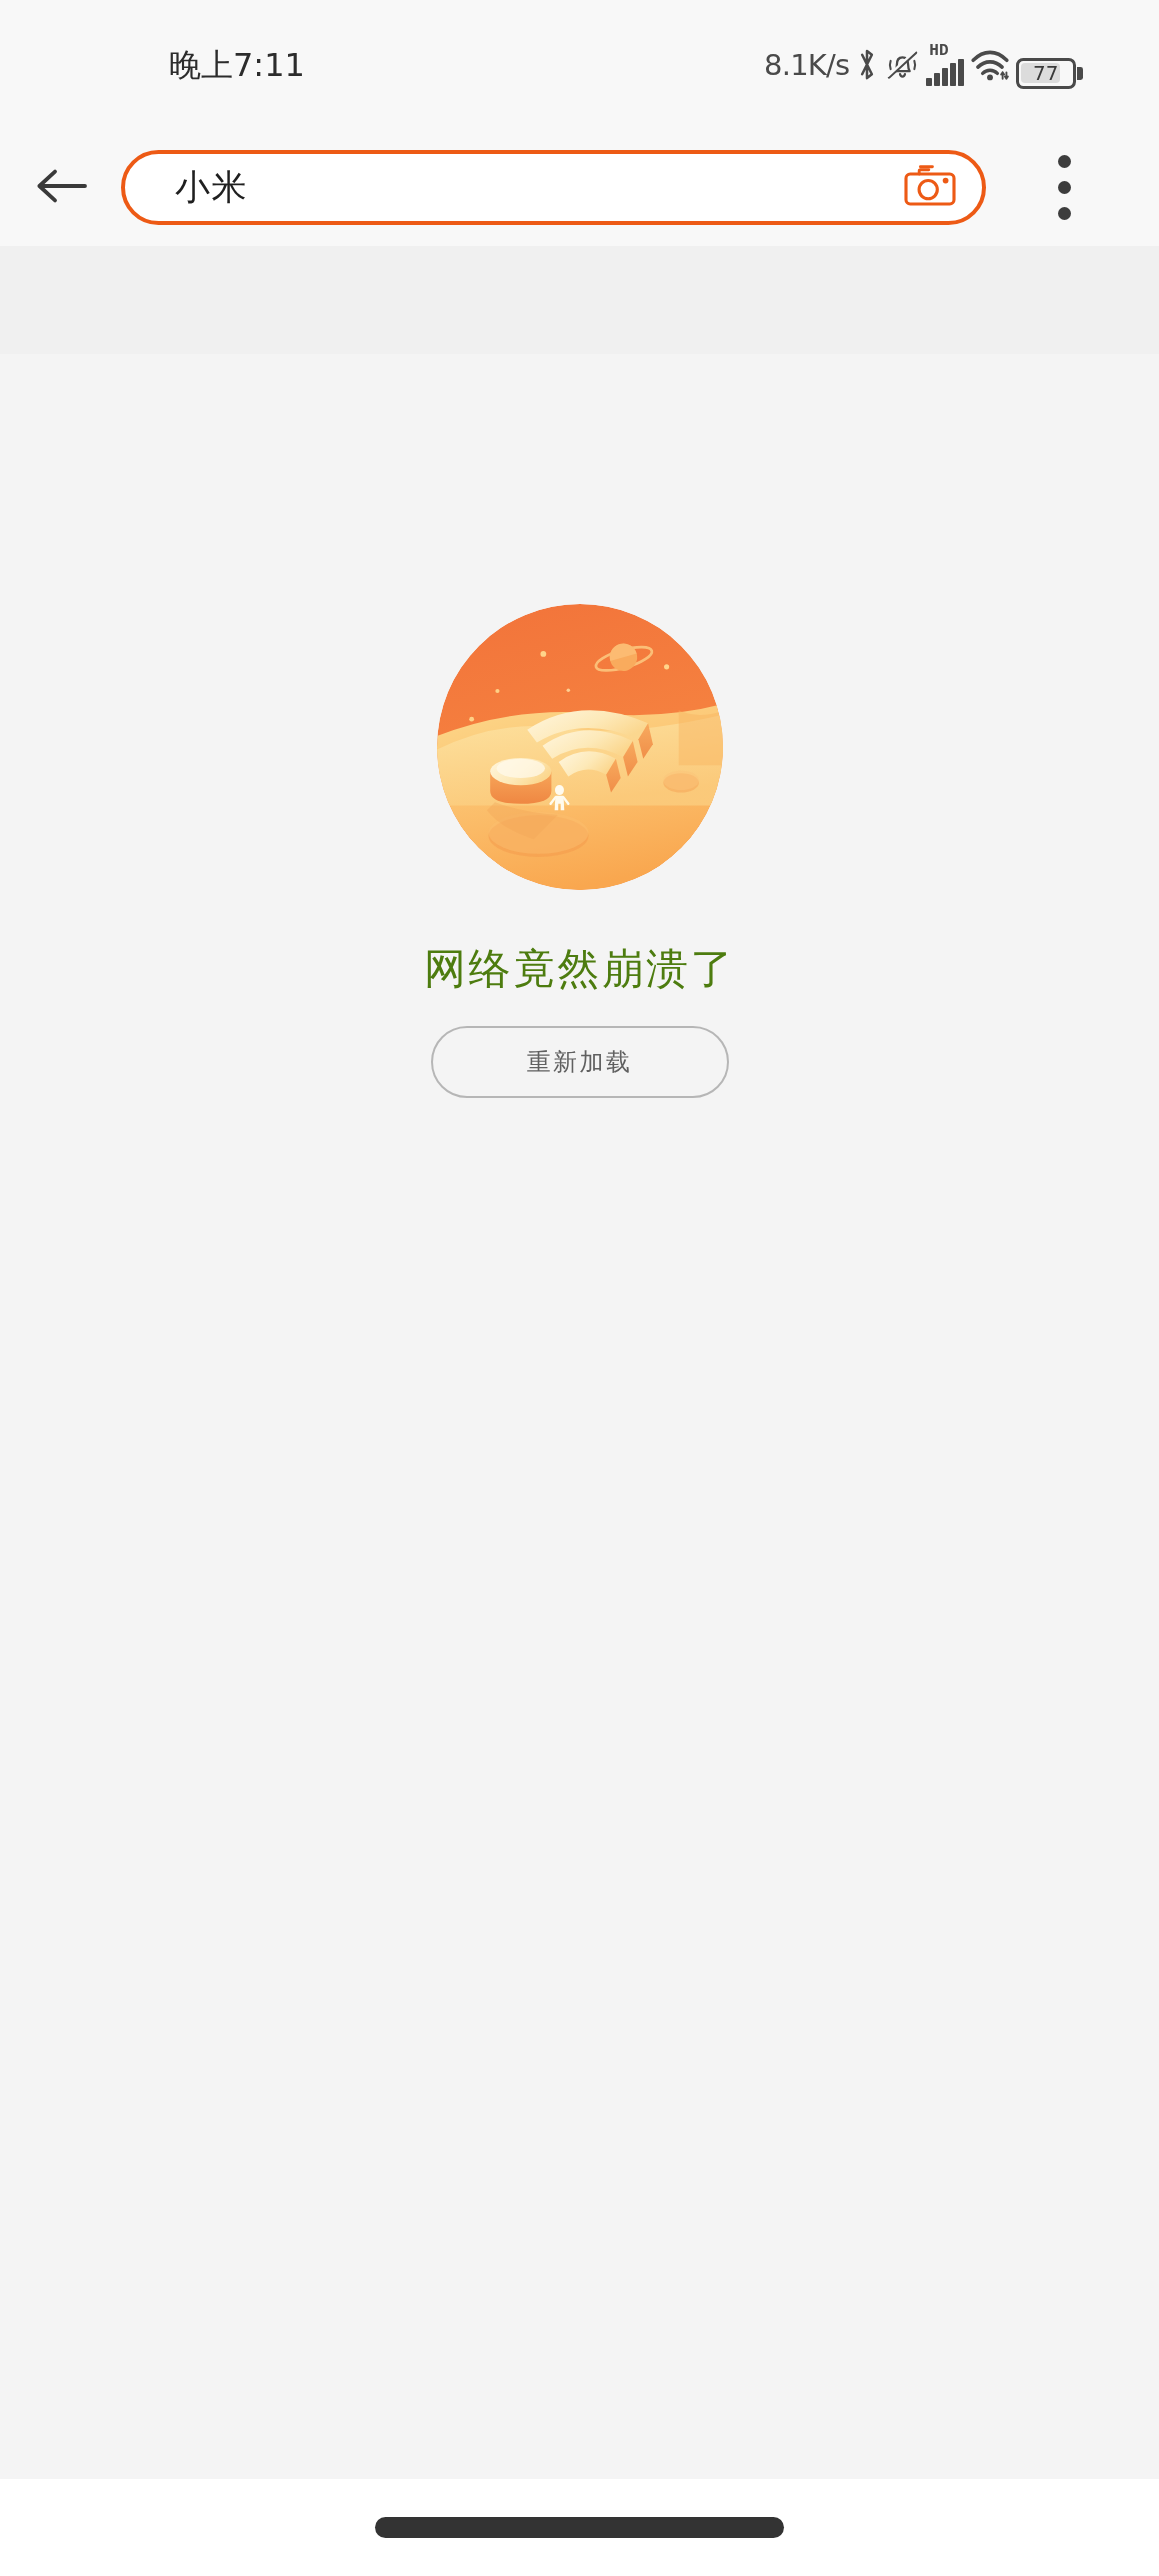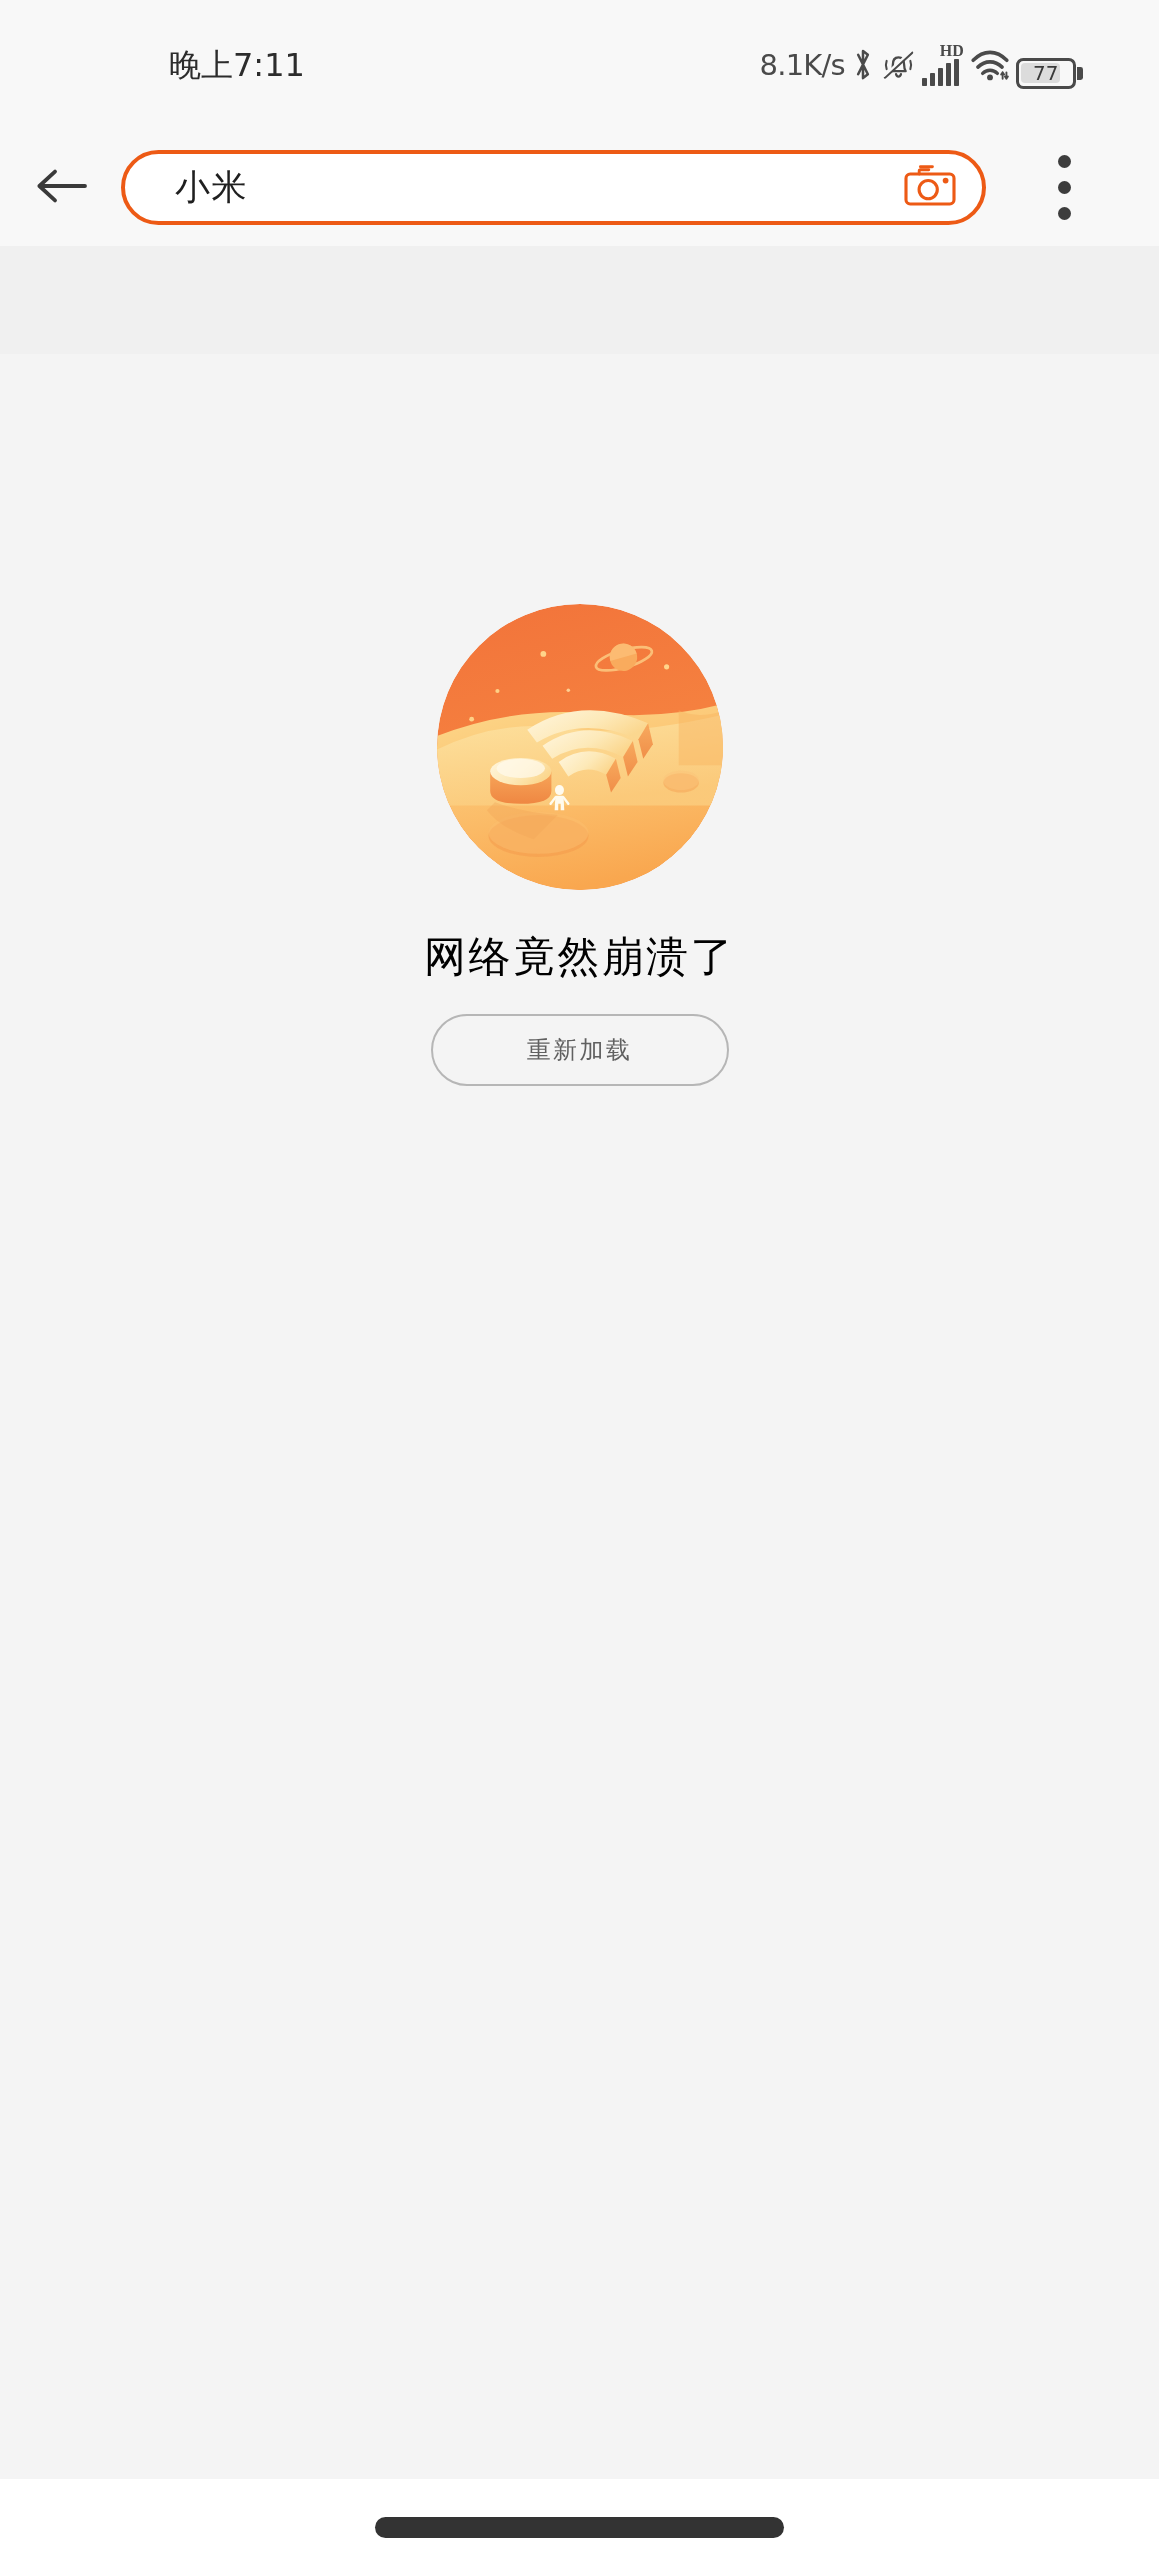--- a/index.html
+++ b/index.html
@@ -21,22 +21,22 @@
   .sb-time { font-size:32px; color:#2c2c2c; letter-spacing:0px; line-height:1;
              font-family:"DejaVu Sans","Liberation Sans",sans-serif; }
   .sb-right { display:flex; align-items:center; gap:6px; padding-right:28px; }
   .sb-netspeed { font-size:29px; color:#4a4a4a; letter-spacing:-0.8px;
                  font-family:"DejaVu Sans","Liberation Sans",sans-serif; }
   .sb-icon { display:flex; align-items:center; }
 
   
   .sig-wrap { position:relative; display:flex; flex-direction:column; align-items:flex-start; }
   .sig-hd { font-size:16px; font-weight:bold; color:#4a4a4a; line-height:1;
-            margin-bottom:0.8px; margin-left:18px;
-            font-family:Liberation Serif, serif; }
+            margin-bottom:0.8px; margin-left:3px;
+            font-family:Liberation Mono, monospace; }
   .sig-bars { display:flex; align-items:flex-end; gap:2.4px; height:27px; }
   .sig-bars i { display:block; width:5.6px; background:#4a4a4a; border-radius:0.8px; }
 
   
   .bat { position:relative; display:flex; align-items:center;margin-top:17px; }
   .bat-body { position:relative; width:60px; height:31px; border:3.2px solid #4a4a4a;
               border-radius:7.2px; display:flex; align-items:center; justify-content:center; }
   .bat-fill { position:absolute; left:2.4px; top:2.4px; bottom:2.4px; width:39px;
               background:#dcdcdc; border-radius:4px; }
   .bat-num { position:relative; font-size:20px; color:#3a3a3a; line-height:1; z-index:2;
@@ -68,21 +68,21 @@
   
   .content {
     position:absolute; top:354px; left:0; width:1159px; height:2125px;
     background:#f4f4f4;
     display:flex; flex-direction:column; align-items:center;
   }
   .illus-wrap { margin-top:250px; width:286px; height:286px; position:relative; }
   .illus { width:286px; height:286px; border-radius:50%; overflow:hidden; display:block; }
 
   .err-title {
-    margin-top:42px; font-size:42px; color:#000000; letter-spacing:2.4px; line-height:1.2;
+    margin-top:54px; font-size:42px; color:#4d7c0f; letter-spacing:2.4px; line-height:1.2;
     font-family:"DejaVu Sans","Liberation Sans",sans-serif;
   }
   .err-sub {
     margin-top:24px; font-size:32px; color:#a9a9a9; letter-spacing:0.8px; line-height:1.2;
     font-family:"DejaVu Sans","Liberation Sans",sans-serif;
   }
   .reload-btn {
     margin-top:32px; width:298px; height:72px;
     border:2.4px solid #b6b6b6; border-radius:39px; background:transparent;
     display:flex; align-items:center; justify-content:center;

